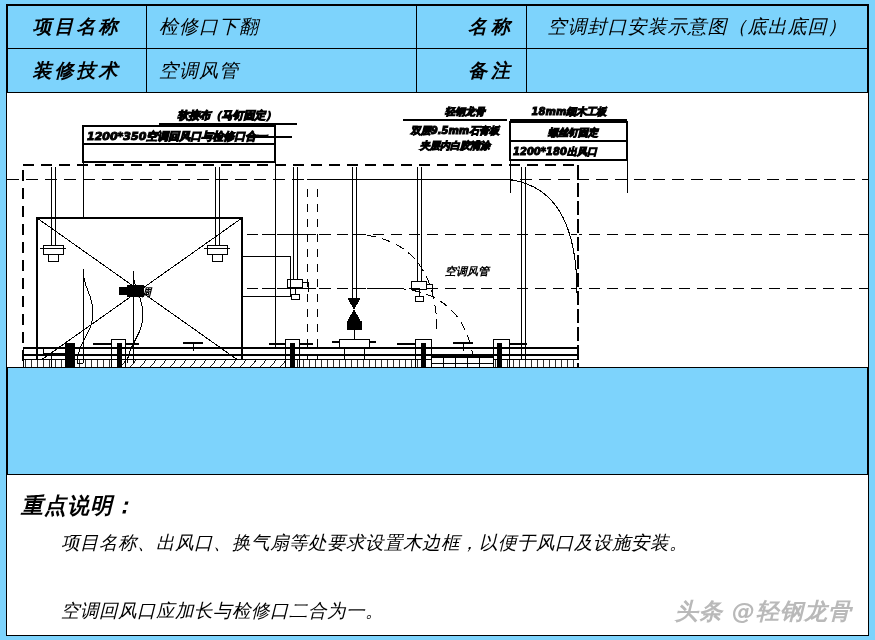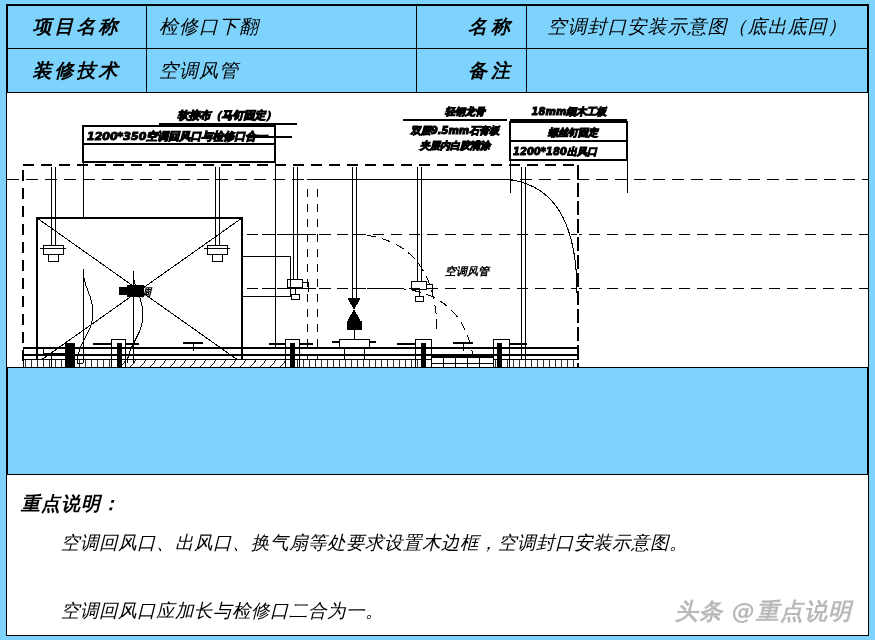--- a/index.html
+++ b/index.html
@@ -81,21 +81,21 @@
   .notes-panel {
     position: absolute;
     left: 6px; top: 474px;
     width: 863px; height: 162px;
     border: 1px solid #000;
     background: #fff;
   }
   .notes-title {
     position: absolute;
     left: 14px; top: 16px;
-    font-size: 19px;
+    font-size: 22px;
     font-weight: bold;
     letter-spacing: 1px;
   }
   .note-line {
     position: absolute;
     left: 54px;
     font-size: 18.5px;
     letter-spacing: 0.5px;
     white-space: nowrap;
   }
@@ -449,18 +449,18 @@
 
         <line x1="268" y1="69" x2="268" y2="255" stroke-width="1"></line>
         <line x1="76" y1="69" x2="76" y2="125" stroke-width="1"></line>
 
       </g>
     </svg>
   </div>
 
   <div class="notes-panel">
     <div class="notes-title">重点说明：</div>
-    <div class="note-line note-1">空调回风口、出风口、换气扇等处要求设置木边框，空调封口安装示意图。</div>
+    <div class="note-line note-1">项目名称、出风口、换气扇等处要求设置木边框，以便于风口及设施安装。</div>
     <div class="note-line note-3">空调回风口应加长与检修口二合为一。</div>
-    <div class="watermark">头条 @重点说明</div>
+    <div class="watermark">头条 @轻钢龙骨</div>
   </div>
 
 </div>
 
 </body></html>

